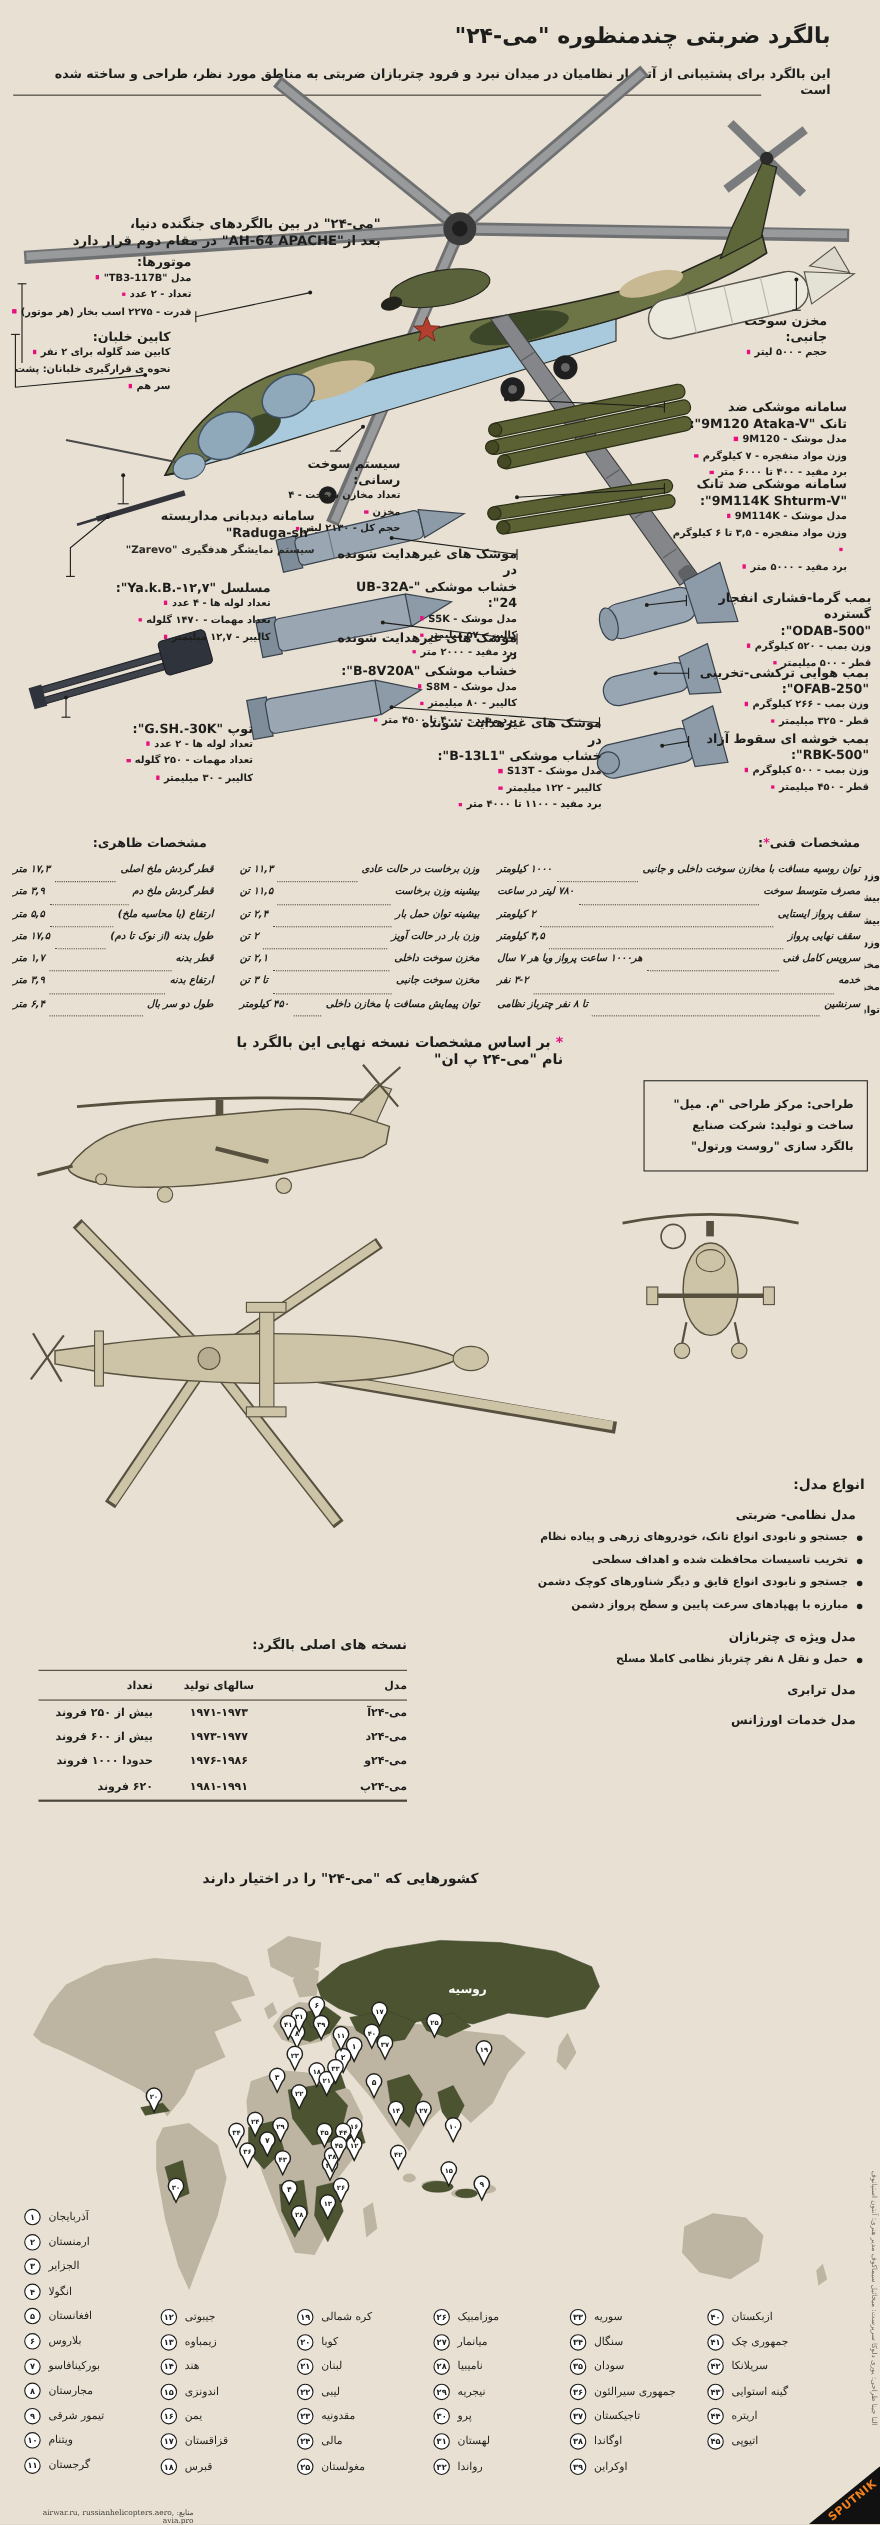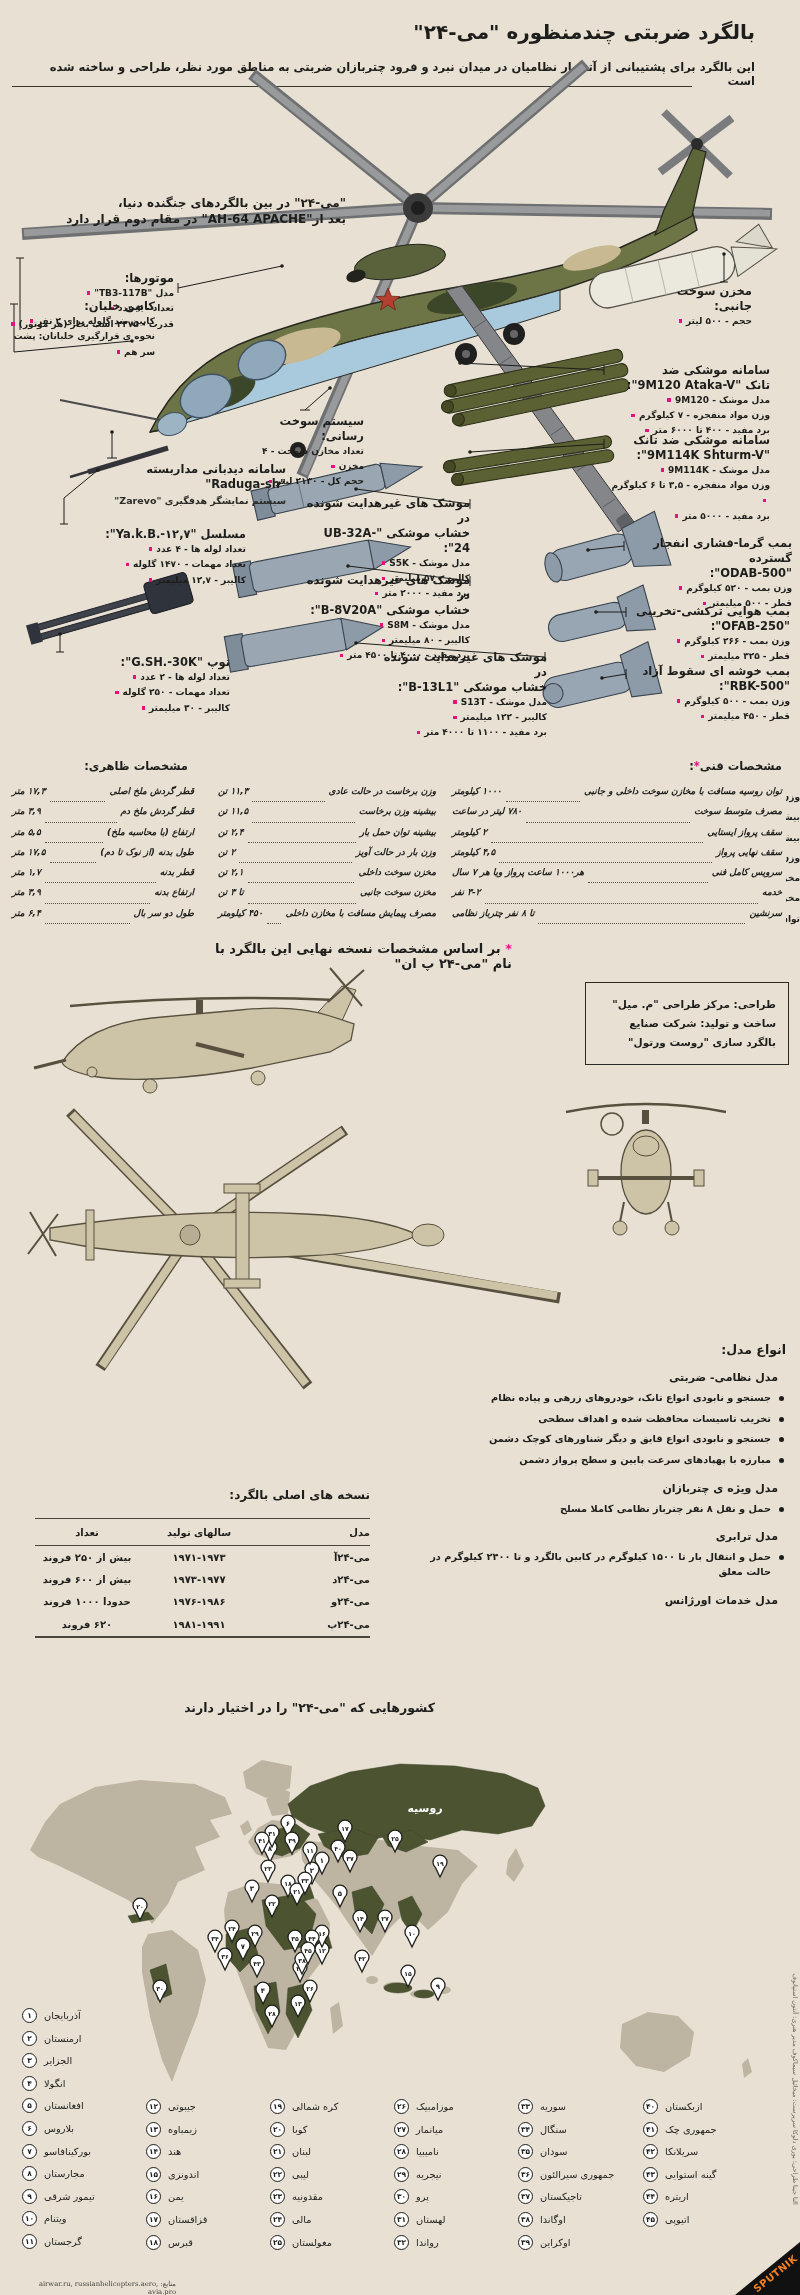--- a/index.html
+++ b/index.html
@@ -29,21 +29,21 @@
   .md-h{font-size:11px;font-weight:bold;margin:14px 8px 7px 0;}
   .md-i{font-size:9.8px;font-weight:bold;line-height:1.5;margin-bottom:6px;padding-right:15px;position:relative;}
   .md-i::before{content:"";position:absolute;right:2px;top:5px;width:5px;height:5px;border-radius:50%;background:#1d1d1b;}
   
   #tbl{position:absolute;border-top:1.6px solid #4a463c;}
   .tbl-row{display:flex;direction:rtl;font-size:10px;font-weight:bold;height:22.4px;align-items:center;}
   .tbl-head{height:26px;border-bottom:1.6px solid #4a463c;}
   .tbl-end{border-bottom:2px solid #4a463c;}
   .tc1{width:105px;text-align:right;padding-left:6px;}
   .tc2{width:120px;text-align:center;}
-  .tc3{flex:1;text-align:center;}
+  .tc3{flex:1;text-align:right;}
   
   .ccol{position:absolute;}
   .country{display:flex;align-items:center;height:15px;margin-bottom:7.6px;}
   .cnum{width:15px;height:15px;border:1.3px solid #1d1d1b;border-radius:50%;background:#fff;
         font-size:7.5px;font-weight:bold;display:flex;align-items:center;justify-content:center;
         margin-right:7px;flex:0 0 15px;box-sizing:border-box;}
   .cname{font-size:9.8px;font-weight:normal;letter-spacing:.6px;white-space:nowrap;direction:rtl;}
   
   #design-box{position:absolute;border:1.3px solid #2a2a26;padding:12px 12px;direction:rtl;text-align:right;
               font-size:10.5px;font-weight:bold;line-height:1.8;}
@@ -246,21 +246,21 @@
         <circle cx="602" cy="678" r="1.8"></circle>
     </g>
   </svg>
 
   <div class="co" style="left:10px;top:196px;width:336px;">
     <div class="co-t" style="font-size:12px;">"می-۲۴" در بین بالگردهای جنگنده دنیا،</div>
     <div class="co-t" style="font-size:12px;">بعد از"AH-64 APACHE" در مقام دوم قرار دارد</div>
   </div>
 
   <div id="callouts">
-      <div class="co" style="left: 2px; top: 231px; width: 172px; margin-top: 40px;">
+      <div class="co" style="left: 2px; top: 231px; width: 172px;">
         <div class="co-t">موتورها:</div>
         <div class="co-i"><span>مدل "TB3-117B"</span><span class="b"></span></div>
         <div class="co-i"><span>تعداد - ۲ عدد</span><span class="b"></span></div>
         <div class="co-i"><span>قدرت - ۲۲۷۵ اسب بخار (هر موتور)</span><span class="b"></span></div>
       </div>
       <div class="co" style="left: 0px; top: 299px; width: 155px;">
         <div class="co-t">کابین خلبان:</div>
         <div class="co-i"><span>کابین ضد گلوله برای ۲ نفر</span><span class="b"></span></div>
         <div class="co-i"><span>نحوه ی قرارگیری خلبانان: پشت سر هم</span><span class="b"></span></div>
       </div>
@@ -410,21 +410,21 @@
         <span class="lab">مخزن سوخت داخلی</span>
         <span class="dots"></span>
         <span class="val">۲,۱ تن</span>
       </div>
       <div class="sr">
         <span class="lab">مخزن سوخت جانبی</span>
         <span class="dots"></span>
         <span class="val">تا ۳ تن</span>
       </div>
       <div class="sr">
-        <span class="lab">مصرف پیمایش مسافت با مخازن داخلی</span>
+        <span class="lab">توان پیمایش مسافت با مخازن داخلی</span>
         <span class="dots"></span>
         <span class="val">۴۵۰ کیلومتر</span>
       </div>
     </div>
   <div id="col-perf" class="spec-col" style="left:452px;top:786px;width:330px;">
       <div class="sr">
         <span class="lab">توان روسیه مسافت با مخازن سوخت داخلی و جانبی</span>
         <span class="dots"></span>
         <span class="val">۱۰۰۰ کیلومتر</span>
       </div>
@@ -545,21 +545,20 @@
     <div class="md-title">انواع مدل:</div>
     <div id="models-body">
         <div class="md-h">مدل نظامی- ضربتی</div>
         <div class="md-i">جستجو و نابودی انواع تانک، خودروهای زرهی و پیاده نظام</div>
         <div class="md-i">تخریب تاسیسات محافظت شده و اهداف سطحی</div>
         <div class="md-i">جستجو و نابودی انواع قایق و دیگر شناورهای کوچک دشمن</div>
         <div class="md-i">مبارزه با پهپادهای سرعت پایین و سطح پرواز دشمن</div>
         <div class="md-h">مدل ویژه ی چتربازان</div>
         <div class="md-i">حمل و نقل ۸ نفر چترباز نظامی کاملا مسلح</div>
         <div class="md-h">مدل ترابری</div>
-        <div class="md-i">حمل و انتقال بار تا ۱۵۰۰ کیلوگرم در کابین بالگرد و تا ۲۴۰۰ کیلوگرم در حالت معلق</div>
         <div class="md-h">مدل خدمات اورژانس</div>
       </div>
   </div>
 
   <div class="abs rtl" style="left:148px;top:1488px;width:222px;font-size:12px;font-weight:bold;">نسخه های اصلی بالگرد:</div>
   <div id="tbl" style="left:35px;top:1518px;width:335px;">
       <div class="tbl-row tbl-head">
         <span class="tc1">مدل</span>
         <span class="tc2">سالهای تولید</span>
         <span class="tc3">تعداد</span>

